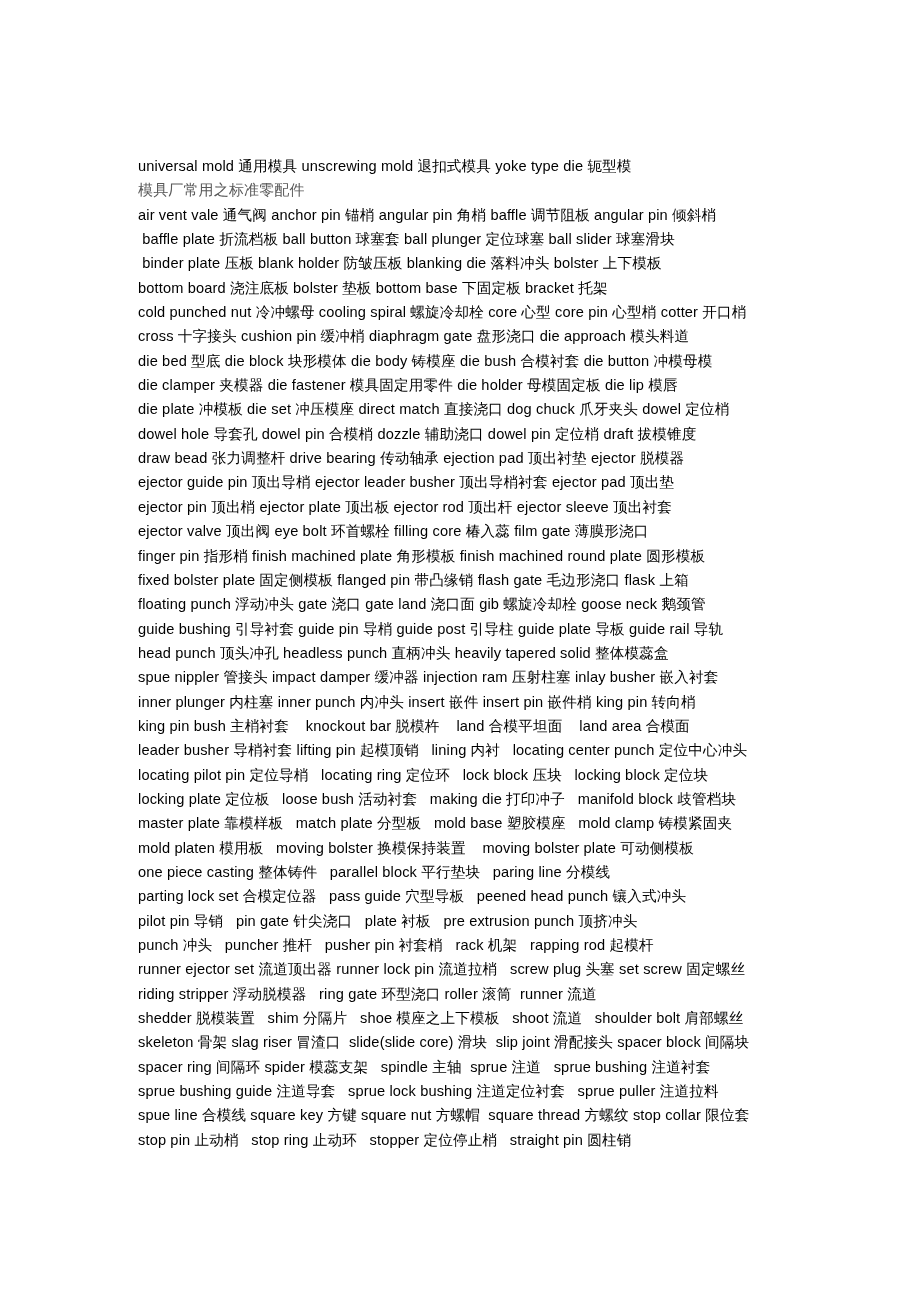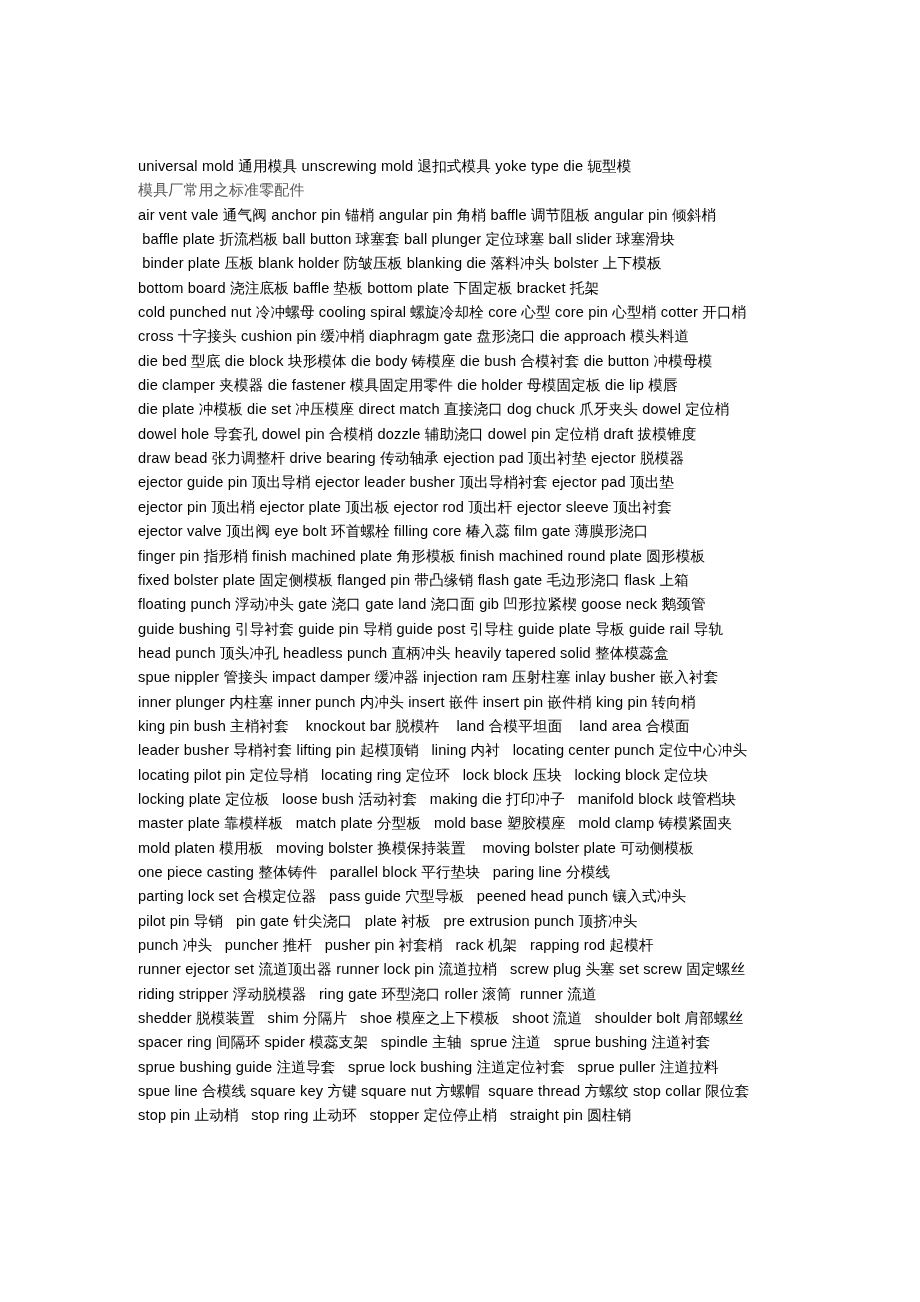--- a/index.html
+++ b/index.html
@@ -46,49 +46,50 @@
 </head>
 <body>
 
 <div class="page">
   <div class="doc-body" id="doc-body">
       <p class="para">universal mold 通用模具 unscrewing mold 退扣式模具 yoke type die 轭型模</p>
       <p class="para sub-heading">模具厂常用之标准零配件</p>
       <p class="para">air vent vale 通气阀 anchor pin 锚梢 angular pin 角梢 baffle 调节阻板 angular pin 倾斜梢</p>
       <p class="para"> baffle plate 折流档板 ball button 球塞套 ball plunger 定位球塞 ball slider 球塞滑块</p>
       <p class="para"> binder plate 压板 blank holder 防皱压板 blanking die 落料冲头 bolster 上下模板</p>
-      <p class="para">bottom board 浇注底板 baffle 垫板 bottom plate 下固定板 bracket 托架</p>
+      <p class="para">bottom board 浇注底板 bolster 垫板 bottom base 下固定板 bracket 托架</p>
       <p class="para">cold punched nut 冷冲螺母 cooling spiral 螺旋冷却栓 core 心型 core pin 心型梢 cotter 开口梢</p>
       <p class="para">cross 十字接头 cushion pin 缓冲梢 diaphragm gate 盘形浇口 die approach 模头料道</p>
       <p class="para">die bed 型底 die block 块形模体 die body 铸模座 die bush 合模衬套 die button 冲模母模</p>
       <p class="para">die clamper 夹模器 die fastener 模具固定用零件 die holder 母模固定板 die lip 模唇</p>
       <p class="para">die plate 冲模板 die set 冲压模座 direct match 直接浇口 dog chuck 爪牙夹头 dowel 定位梢</p>
       <p class="para">dowel hole 导套孔 dowel pin 合模梢 dozzle 辅助浇口 dowel pin 定位梢 draft 拔模锥度</p>
       <p class="para">draw bead 张力调整杆 drive bearing 传动轴承 ejection pad 顶出衬垫 ejector 脱模器</p>
       <p class="para">ejector guide pin 顶出导梢 ejector leader busher 顶出导梢衬套 ejector pad 顶出垫</p>
       <p class="para">ejector pin 顶出梢 ejector plate 顶出板 ejector rod 顶出杆 ejector sleeve 顶出衬套</p>
       <p class="para">ejector valve 顶出阀 eye bolt 环首螺栓 filling core 椿入蕊 film gate 薄膜形浇口</p>
       <p class="para">finger pin 指形梢 finish machined plate 角形模板 finish machined round plate 圆形模板</p>
       <p class="para">fixed bolster plate 固定侧模板 flanged pin 带凸缘销 flash gate 毛边形浇口 flask 上箱</p>
-      <p class="para">floating punch 浮动冲头 gate 浇口 gate land 浇口面 gib 凹形拉紧楔 goose neck 鹅颈管</p>
+      <p class="para">floating punch 浮动冲头 gate 浇口 gate land 浇口面 gib 螺旋冷却栓 goose neck 鹅颈管</p>
       <p class="para">guide bushing 引导衬套 guide pin 导梢 guide post 引导柱 guide plate 导板 guide rail 导轨</p>
       <p class="para">head punch 顶头冲孔 headless punch 直柄冲头 heavily tapered solid 整体模蕊盒</p>
       <p class="para">spue nippler 管接头 impact damper 缓冲器 injection ram 压射柱塞 inlay busher 嵌入衬套</p>
       <p class="para">inner plunger 内柱塞 inner punch 内冲头 insert 嵌件 insert pin 嵌件梢 king pin 转向梢</p>
       <p class="para">king pin bush 主梢衬套    knockout bar 脱模杵    land 合模平坦面    land area 合模面</p>
       <p class="para">leader busher 导梢衬套 lifting pin 起模顶销   lining 内衬   locating center punch 定位中心冲头</p>
       <p class="para">locating pilot pin 定位导梢   locating ring 定位环   lock block 压块   locking block 定位块</p>
       <p class="para">locking plate 定位板   loose bush 活动衬套   making die 打印冲子   manifold block 歧管档块</p>
       <p class="para">master plate 靠模样板   match plate 分型板   mold base 塑胶模座   mold clamp 铸模紧固夹</p>
       <p class="para">mold platen 模用板   moving bolster 换模保持装置    moving bolster plate 可动侧模板</p>
       <p class="para">one piece casting 整体铸件   parallel block 平行垫块   paring line 分模线</p>
       <p class="para">parting lock set 合模定位器   pass guide 穴型导板   peened head punch 镶入式冲头</p>
       <p class="para">pilot pin 导销   pin gate 针尖浇口   plate 衬板   pre extrusion punch 顶挤冲头</p>
       <p class="para">punch 冲头   puncher 推杆   pusher pin 衬套梢   rack 机架   rapping rod 起模杆</p>
       <p class="para">runner ejector set 流道顶出器 runner lock pin 流道拉梢   screw plug 头塞 set screw 固定螺丝</p>
       <p class="para">riding stripper 浮动脱模器   ring gate 环型浇口 roller 滚筒  runner 流道</p>
       <p class="para">shedder 脱模装置   shim 分隔片   shoe 模座之上下模板   shoot 流道   shoulder bolt 肩部螺丝</p>
+      <p class="para">skeleton 骨架 slag riser 冒渣口  slide(slide core) 滑块  slip joint 滑配接头 spacer block 间隔块</p>
       <p class="para">spacer ring 间隔环 spider 模蕊支架   spindle 主轴  sprue 注道   sprue bushing 注道衬套</p>
       <p class="para">sprue bushing guide 注道导套   sprue lock bushing 注道定位衬套   sprue puller 注道拉料</p>
       <p class="para">spue line 合模线 square key 方键 square nut 方螺帽  square thread 方螺纹 stop collar 限位套</p>
       <p class="para">stop pin 止动梢   stop ring 止动环   stopper 定位停止梢   straight pin 圆柱销</p>
     </div>
 </div>
 
 </body></html>

